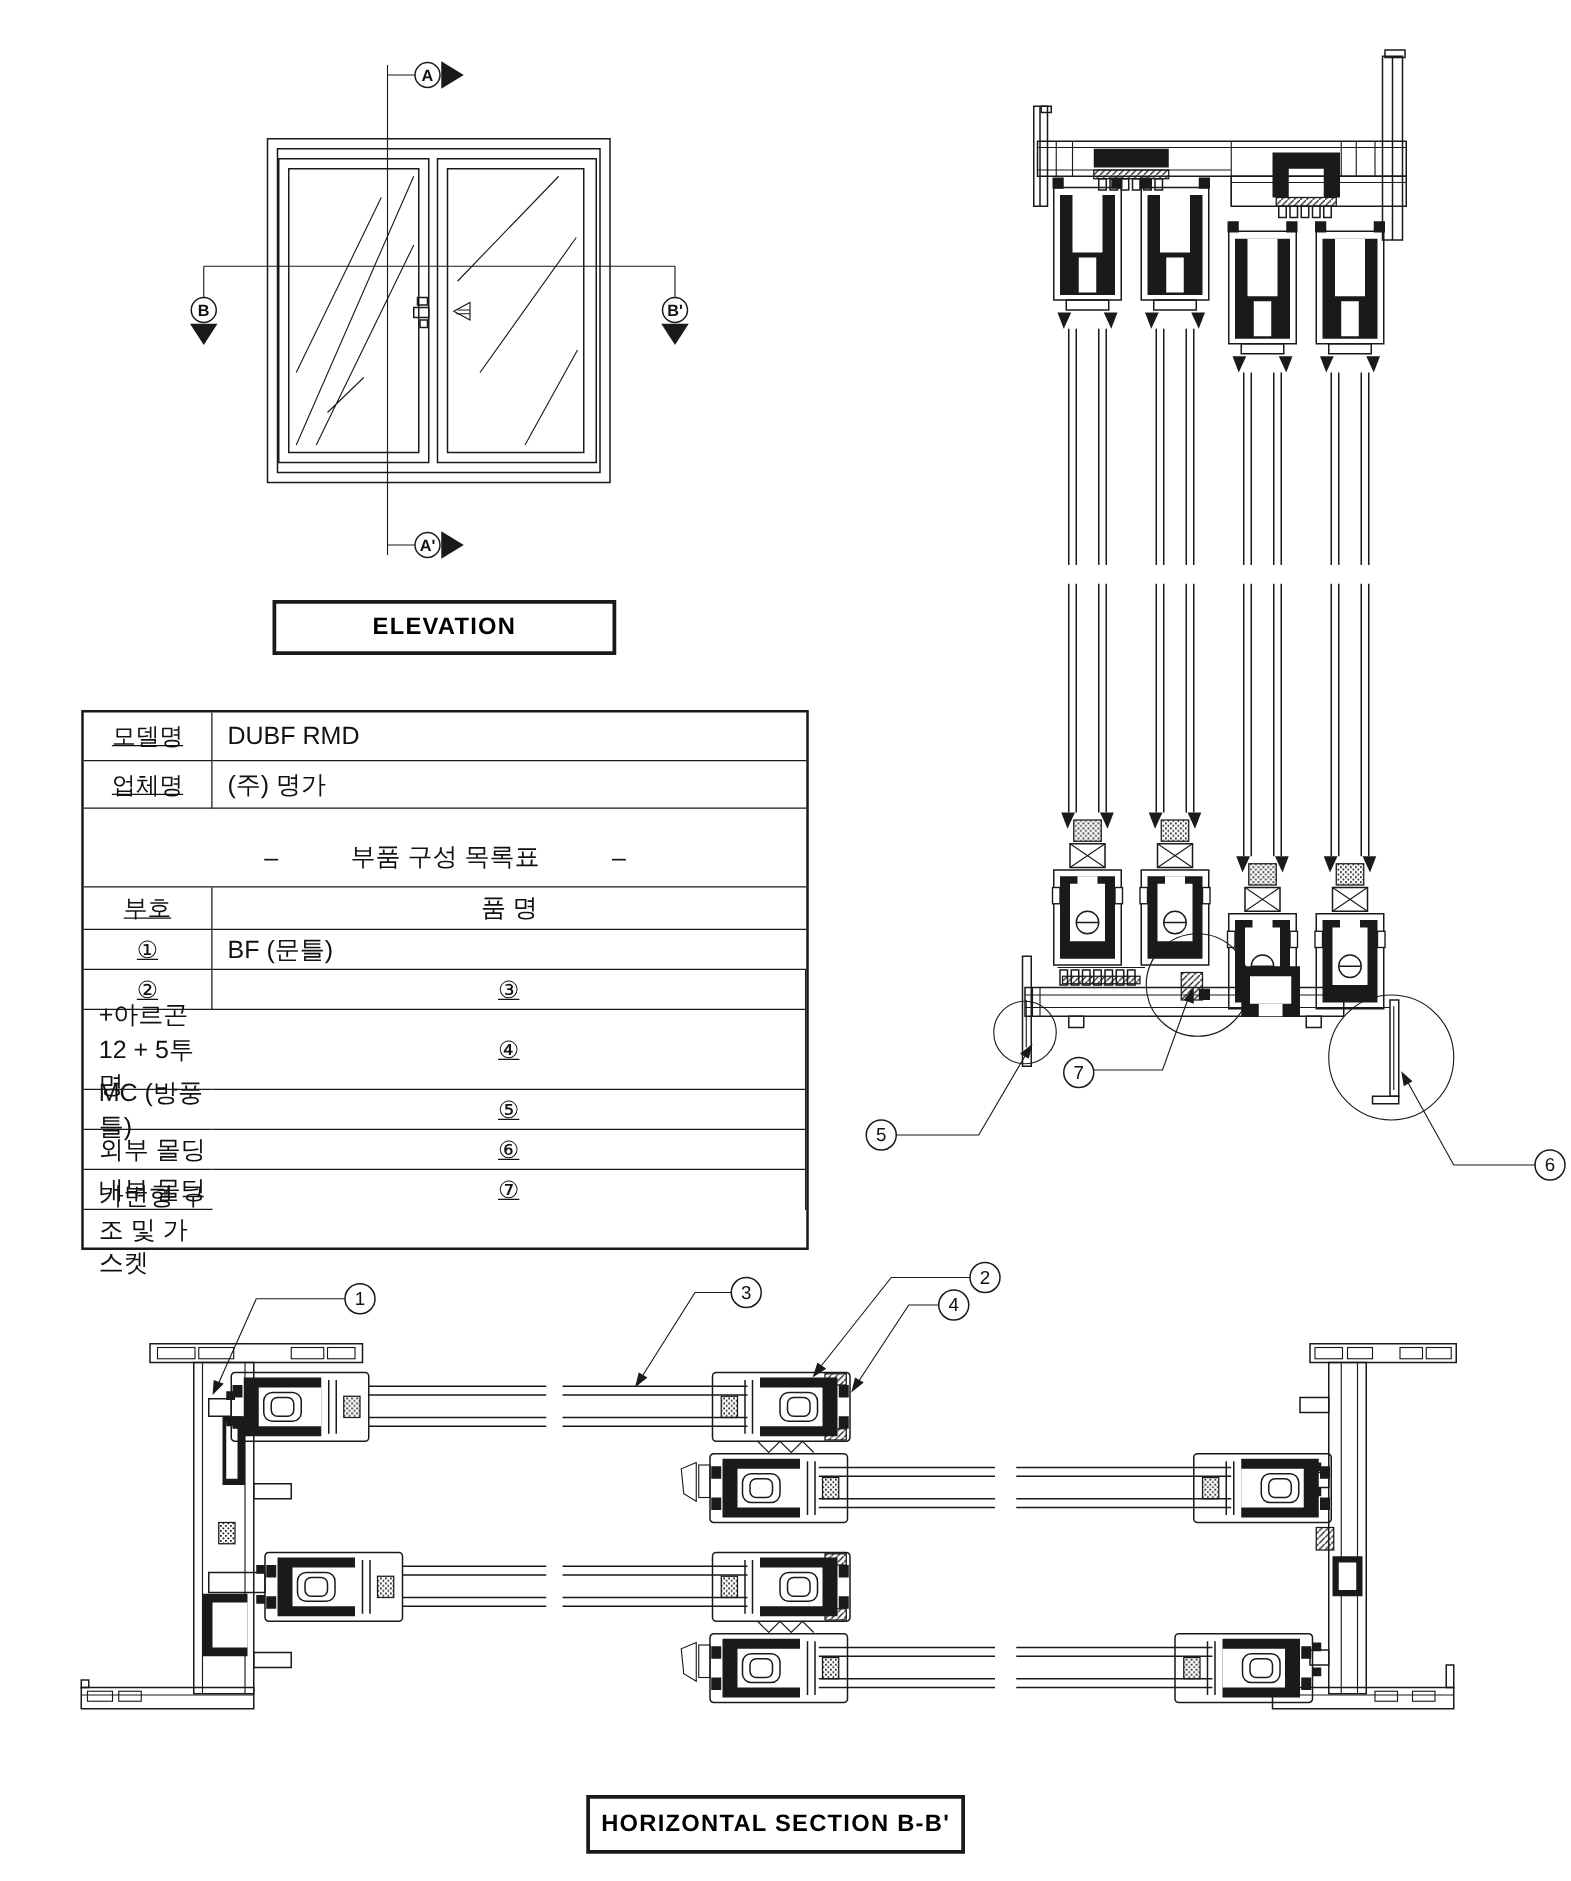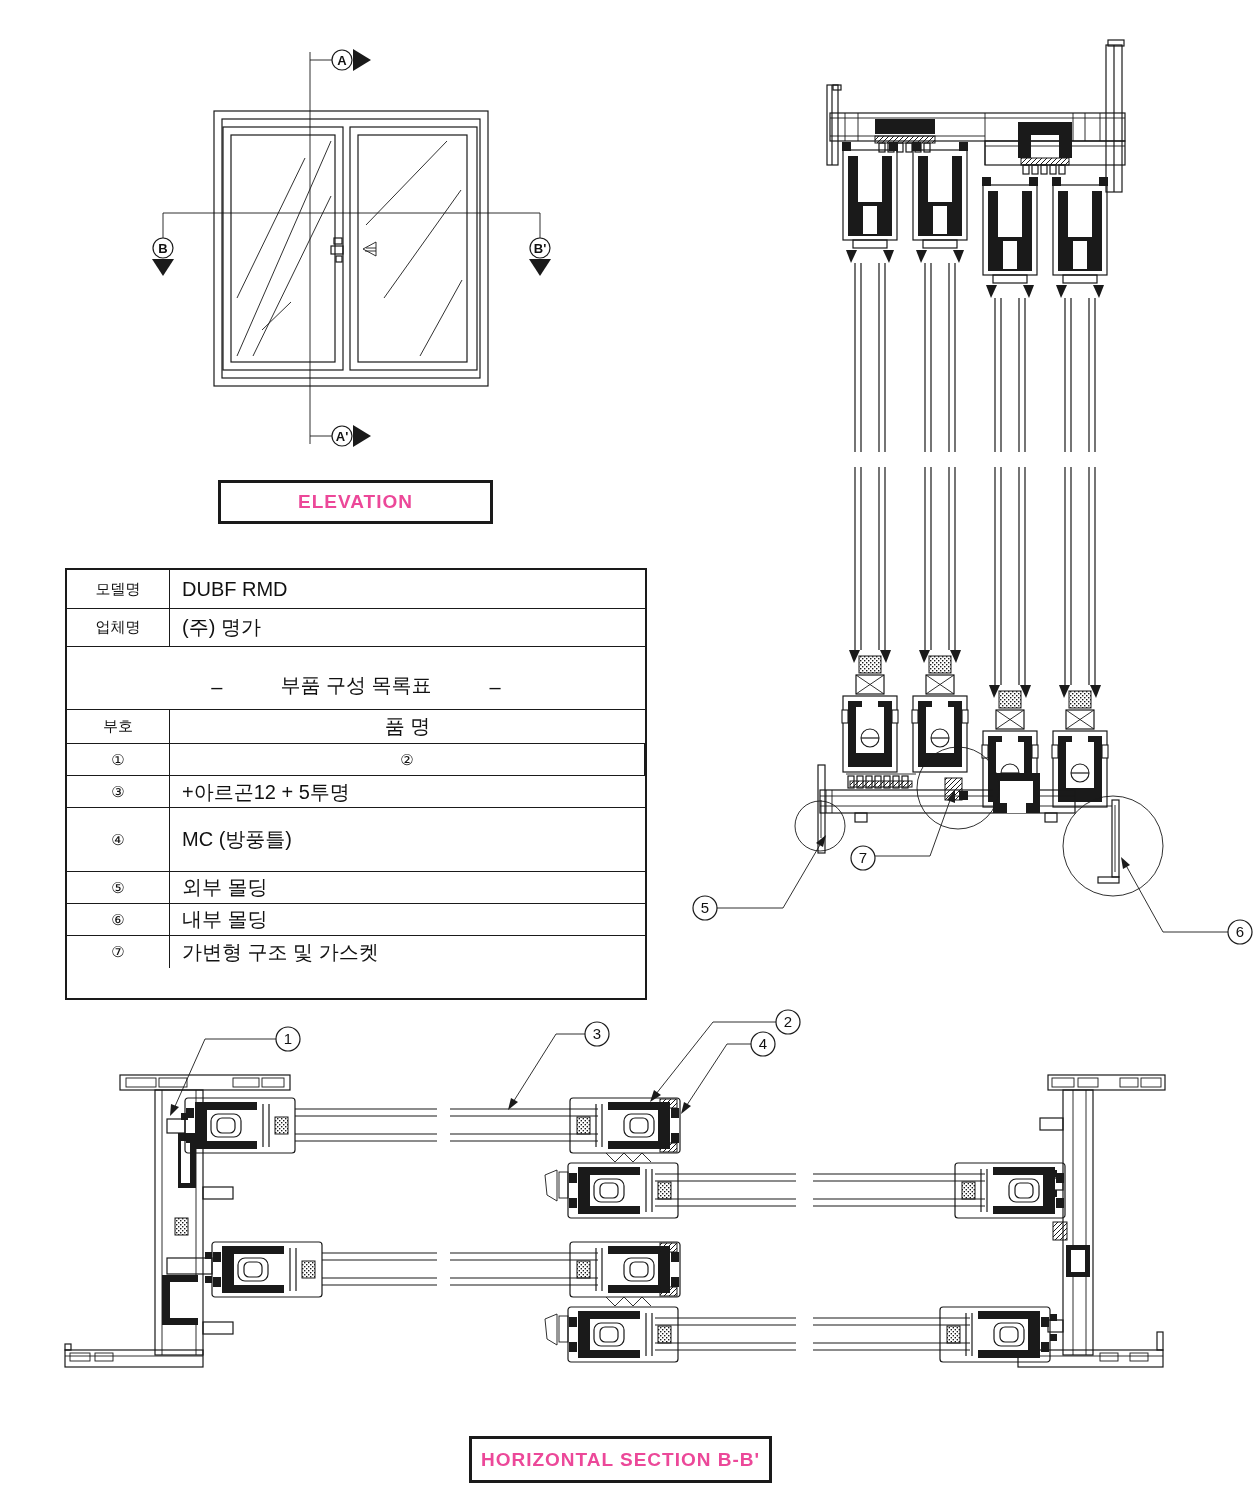--- a/index.html
+++ b/index.html
@@ -10,29 +10,29 @@
   svg .thin{stroke:#1a1a1a;fill:none;stroke-width:0.9;}
   svg .blk{fill:#1a1a1a;stroke:none;}
   svg .wht{fill:#ffffff;stroke:none;}
   svg .whs{fill:#ffffff;stroke:#1a1a1a;stroke-width:1.1;}
   svg .hat{fill:url(#hatch);stroke:#1a1a1a;stroke-width:1;}
   svg .dot{fill:url(#dots);stroke:#1a1a1a;stroke-width:1;}
   svg text.co{font:15px "Liberation Sans",sans-serif;fill:#111;text-anchor:middle;}
   svg text.mk{font:bold 13px "Liberation Sans",sans-serif;fill:#111;text-anchor:middle;}
   .lblbox{position:absolute;border:3px solid #1a1a1a;background:#fff;display:flex;
           align-items:center;justify-content:center;font-weight:bold;font-size:19px;
-          letter-spacing:1px;color:#ec4899;}
+          letter-spacing:1px;color:#000000;}
   
   #ptable{position:absolute;left:65px;top:568px;width:578px;border:2px solid #1a1a1a;
           display:grid;grid-template-columns:103px 1fr;
           grid-template-rows:39px 38px 63px 34px 32px 32px 64px 32px 32px 32px 30px;
           font-size:20px;color:#111;}
   #ptable .c{border-right:1px solid #1a1a1a;border-bottom:1px solid #1a1a1a;
              display:flex;align-items:center;}
-  #ptable .num{justify-content:center;font-size:15px;}
+  #ptable .num{justify-content:center;font-size:19px;text-decoration:underline;}
   #ptable .nm{padding-left:12px;border-right:none;}
   #ptable .hd{justify-content:center;}
   #ptable .span2{grid-column:1/3;border-right:none;justify-content:center;gap:58px;}
   #ptable .last{border-bottom:none;}
 </style>
 </head>
 <body>
 
 <div id="canvas">
 
@@ -369,20 +369,21 @@
   <div class="c nm">(주) 명가</div>
   <div class="c span2" style="align-items:flex-end;padding-bottom:10px;">
     <span>–</span>
     <span>부품 구성 목록표</span>
     <span>–</span>
   </div>
   <div class="c num">부호</div>
   <div class="c nm hd" style="padding-left:0;">품  명</div>
 
   <div class="c num">①</div>
+  <div class="c nm">BF (문틀)</div>
   <div class="c num">②</div>
   <div class="c num">③</div>
   <div class="c nm" style="flex-direction:column;align-items:flex-start;justify-content:center;line-height:1.4;">
     <span>+아르곤12 + 5투명</span>
   </div>
   <div class="c num">④</div>
   <div class="c nm">MC (방풍틀)</div>
   <div class="c num">⑤</div>
   <div class="c nm">외부 몰딩</div>
   <div class="c num">⑥</div>

